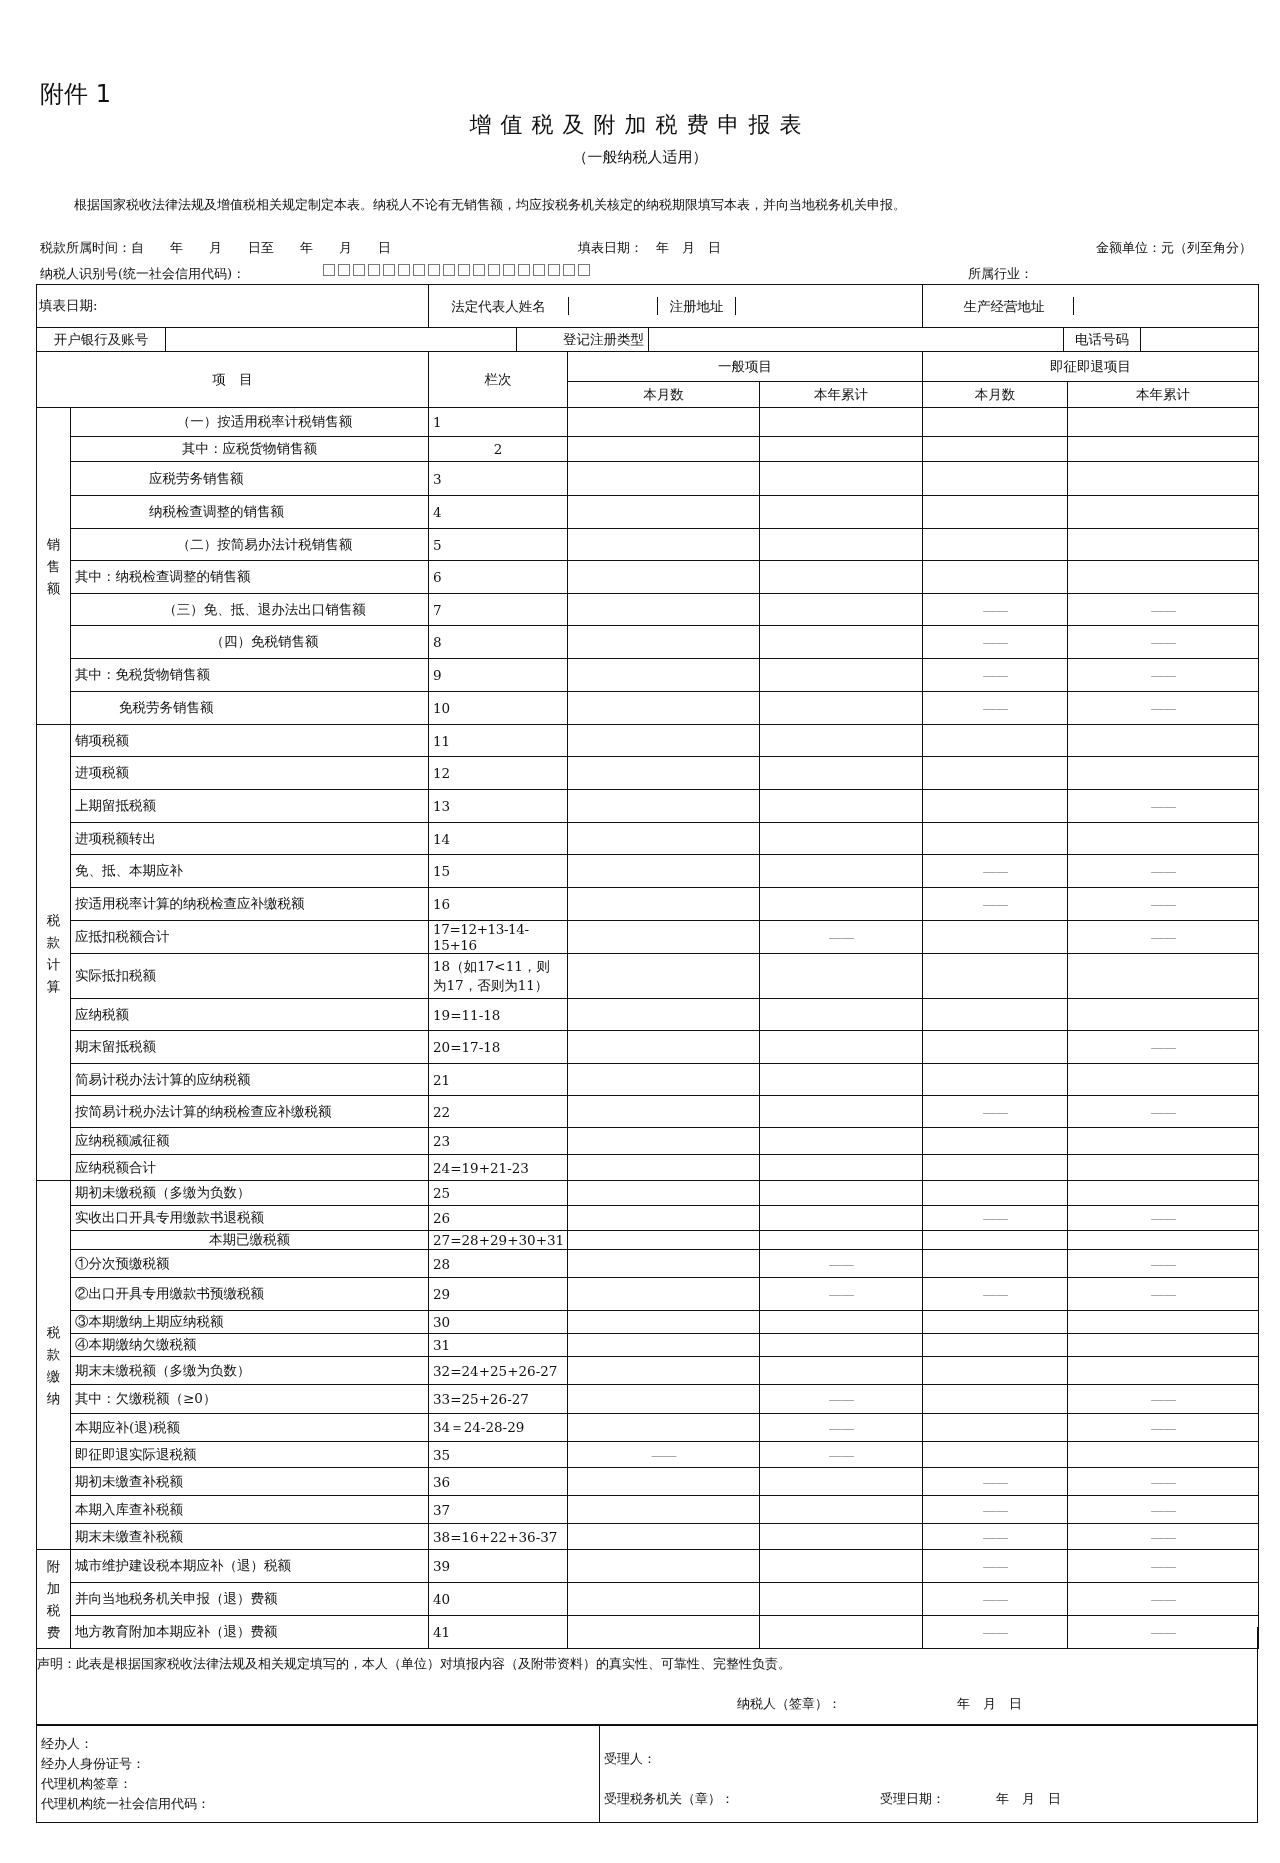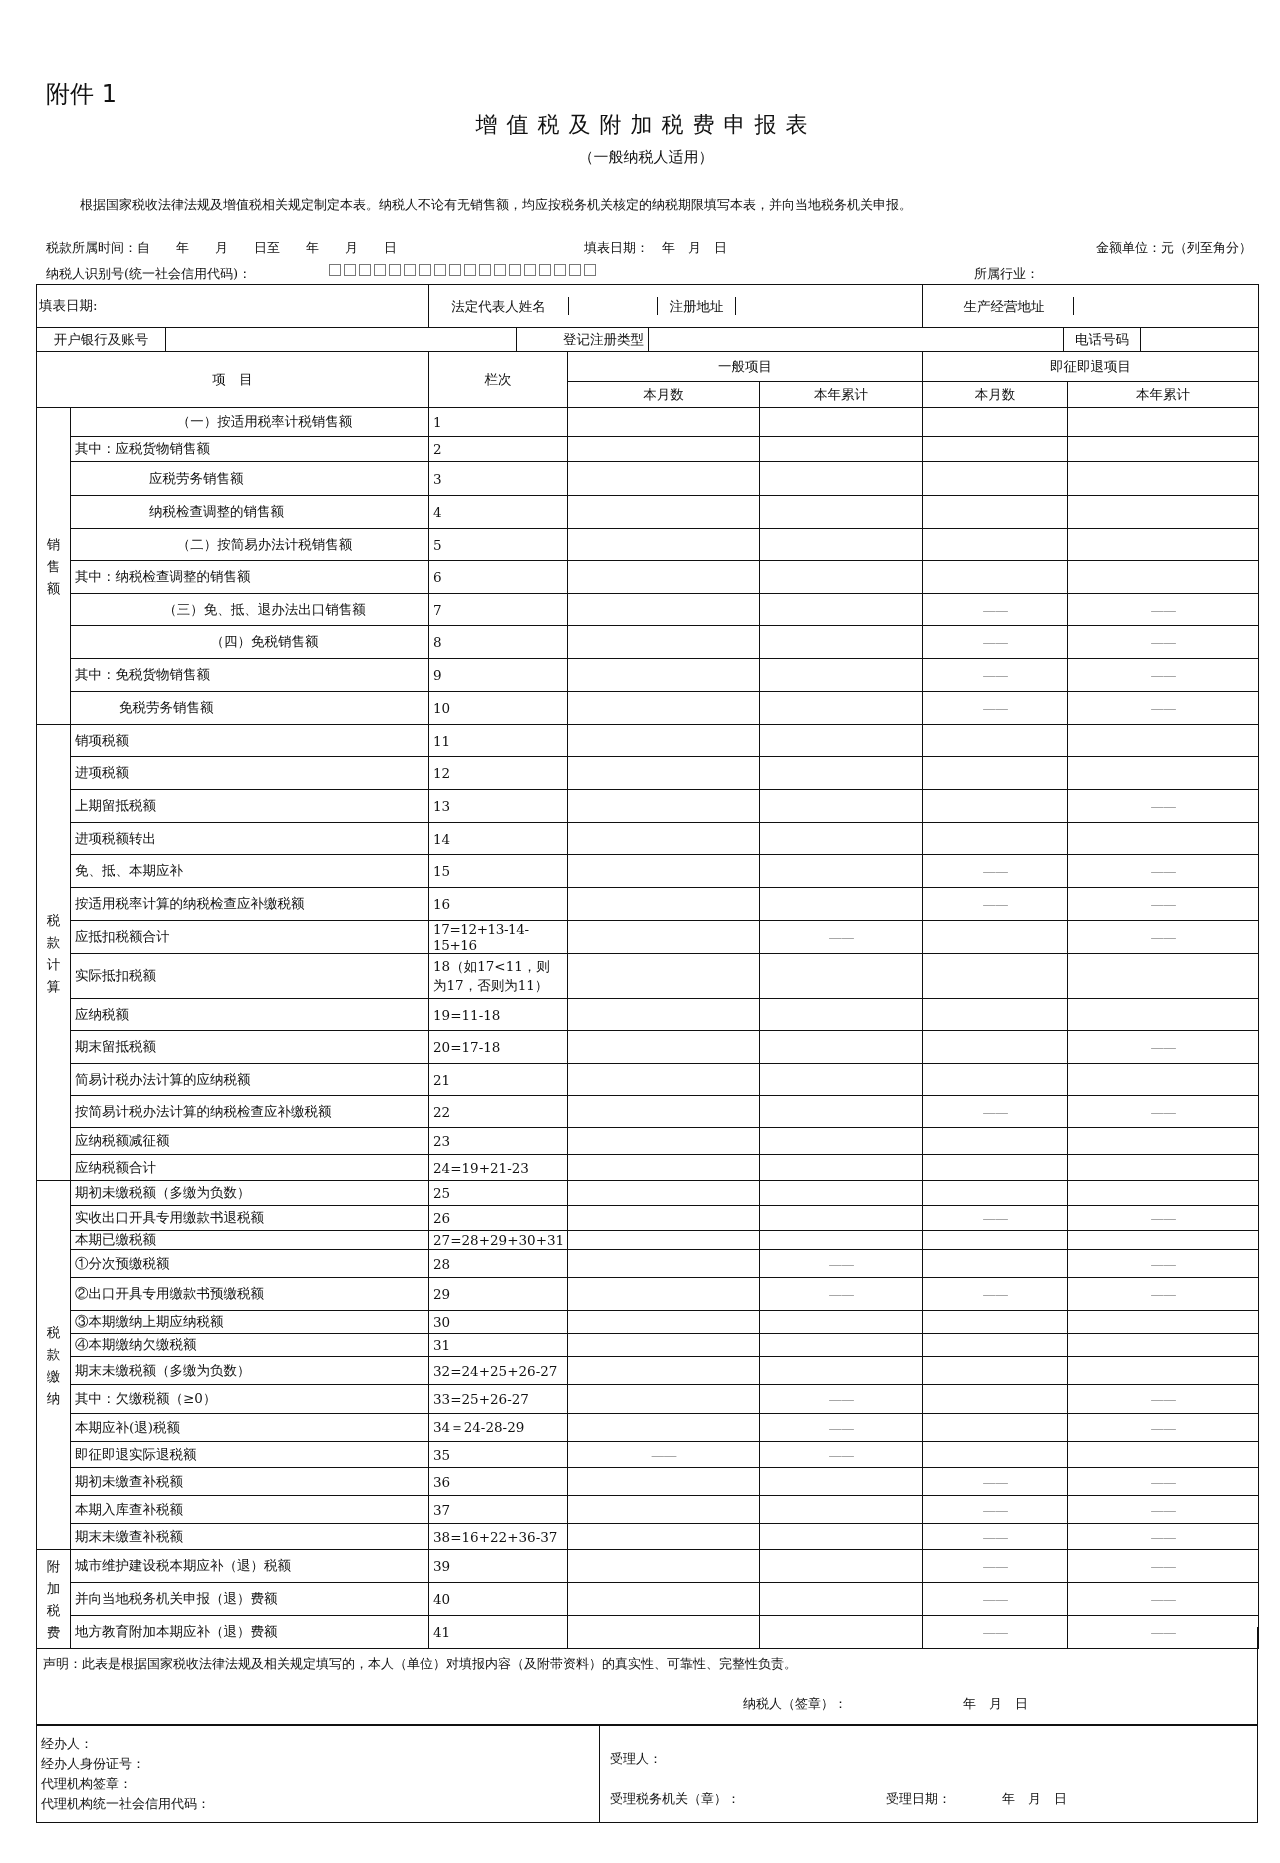--- a/index.html
+++ b/index.html
@@ -1,17 +1,17 @@
 <!DOCTYPE html>
 <html><head>
 <meta charset="utf-8">
 <style>
   html, body { margin:0; padding:0; background:#ffffff; }
   body { width:1280px; height:1863px; position:relative; font-family:"DejaVu Serif","Liberation Serif",serif; color:#111; overflow:hidden; }
-  .abs { position:absolute; white-space:nowrap;margin-left:6px; }
+  .abs { position:absolute; white-space:nowrap; }
   .attach { left:40px; top:78px; font-size:24px; font-family:"DejaVu Sans","Liberation Sans",sans-serif; }
   .title { left:0; width:1280px; top:110px; text-align:center; font-size:22px; letter-spacing:9px; font-family:"DejaVu Sans","Liberation Sans",sans-serif; }
   .subtitle { left:0; width:1280px; top:148px; text-align:center; font-size:15px; font-family:"DejaVu Sans","Liberation Sans",sans-serif; }
   .intro { left:74px; top:196px; font-size:13px; }
   .meta { top:239px; font-size:13px; }
   .meta2 { top:265px; font-size:13px; }
   .boxes { left:323px; top:264px; display:flex; gap:3px; }
   .boxes span { width:10px; height:10px; border:1px solid #777; display:inline-block; }
   table.form { position:absolute; left:36px; top:284px; width:1222px; border-collapse:collapse; table-layout:fixed; font-size:13.5px; }
   table.form td { border:1.5px solid #111; padding:0 4px; height:auto; vertical-align:middle; overflow:hidden; }
@@ -122,21 +122,21 @@
           <span>售</span>
           <span>额</span>
         </td>
         <td class="ind1">（一）按适用税率计税销售额</td>
         <td>1</td>
         <td></td>
         <td></td>
         <td></td>
         <td></td>
       </tr>
-      <tr style="height: 25px;">
+      <tr style="height: 25px; text-align: center;">
         <td>其中：应税货物销售额</td>
         <td>2</td>
         <td></td>
         <td></td>
         <td></td>
         <td></td>
       </tr>
       <tr style="height: 34px;">
         <td class="ind3">应税劳务销售额</td>
         <td>3</td>
@@ -334,21 +334,21 @@
         <td></td>
       </tr>
       <tr style="height: 25px;">
         <td>实收出口开具专用缴款书退税额</td>
         <td>26</td>
         <td></td>
         <td></td>
         <td class="dash">——</td>
         <td class="dash">——</td>
       </tr>
-      <tr style="height: 19px;">
+      <tr style="height: 19px; text-align: center;">
         <td>本期已缴税额</td>
         <td>27=28+29+30+31</td>
         <td></td>
         <td></td>
         <td></td>
         <td></td>
       </tr>
       <tr style="height: 28px;">
         <td>①分次预缴税额</td>
         <td>28</td>

